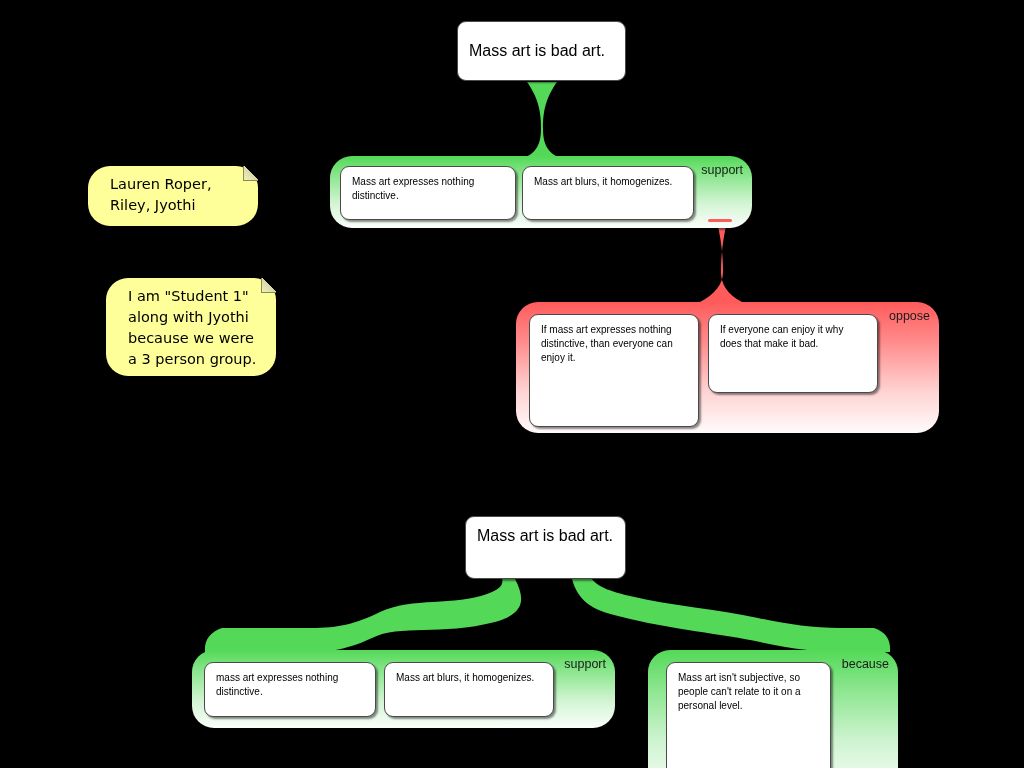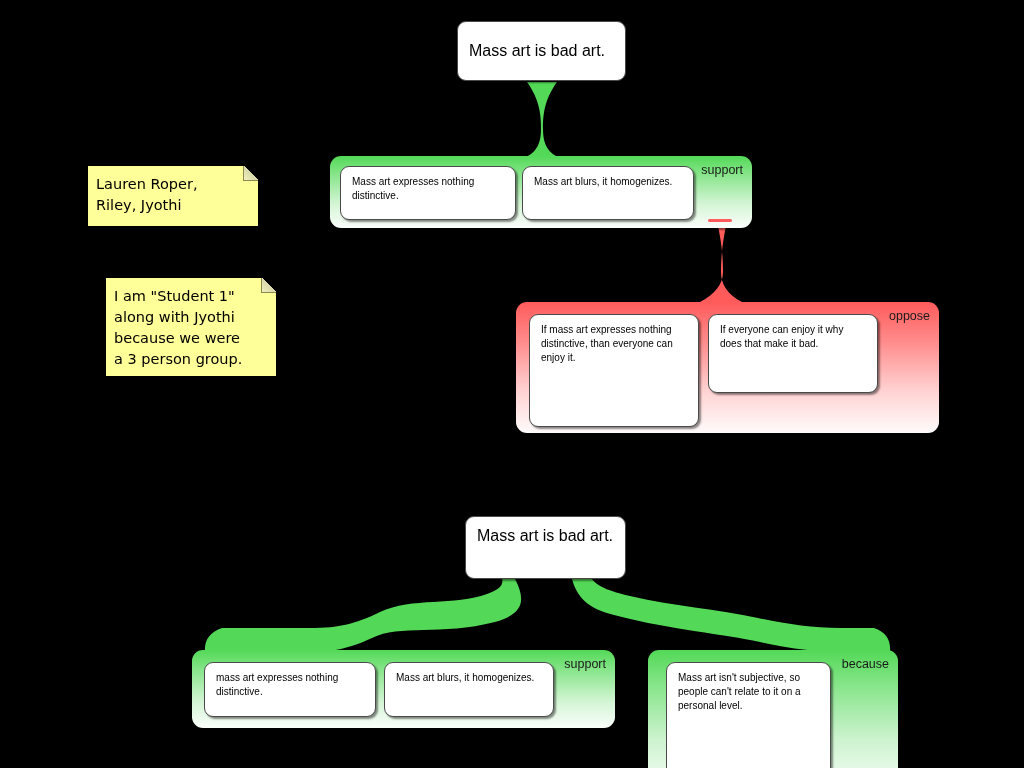--- a/index.html
+++ b/index.html
@@ -36,21 +36,21 @@
     line-height: 1.42;
     padding: 8px 11px 7px 11px;
   }
   .claim.root {
     font-size: 16px;
   }
   
   .group {
     position: absolute;
     box-sizing: border-box;
-    border-radius: 11px;
+    border-radius: 22px;
     box-shadow: 2px 2px 2px rgba(0,0,0,0.45);
   }
   .group.support {
     background: linear-gradient(to bottom, #53d957 0%, #8ce68f 28%, #d3f5d4 66%, #fbfefb 100%);
   }
   .group.oppose {
     background: linear-gradient(to bottom, #ff5b5b 0%, #ff8b8b 30%, #ffd2d2 68%, #fffbfb 100%);
   }
   .group-label {
     position: absolute;
@@ -68,22 +68,23 @@
   }
   
   .note {
     position: absolute;
     box-sizing: border-box;
     background: #ffff99;
     color: #000000;
     font-family: "DejaVu Sans", sans-serif;
     font-size: 14.5px;
     line-height: 1.45;
-    padding: 8px 10px 8px 8px;
+    padding: 8px 10px 8px 22px;
     box-shadow: 2px 2px 2px rgba(0,0,0,0.5);
+    border-radius: 22px;
   }
   .note .fold {
     position: absolute;
     top: 0;
     right: 0;
     width: 14px;
     height: 14px;
     background: linear-gradient(225deg, #000000 0%, #000000 48%, #d8d8a8 50%, #f2f2c0 100%);
     border-left: 1px solid #8a8a50;
     border-bottom: 1px solid #8a8a50;

